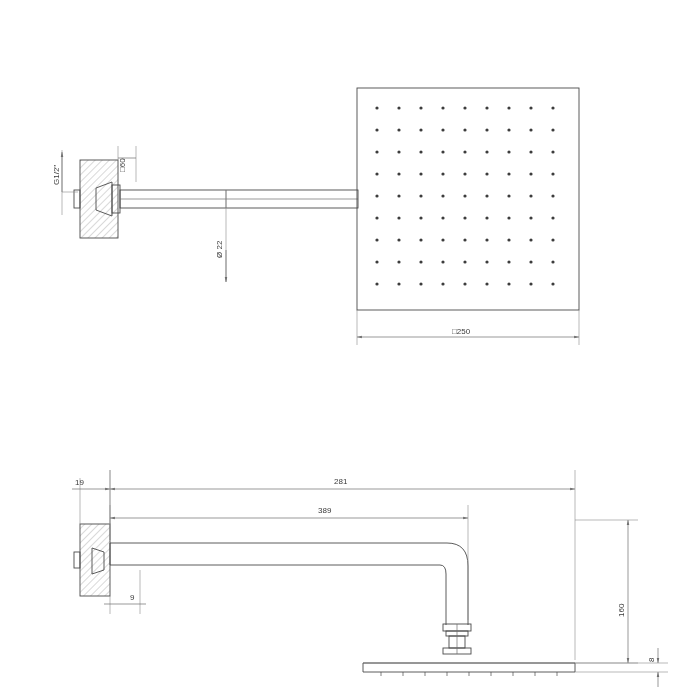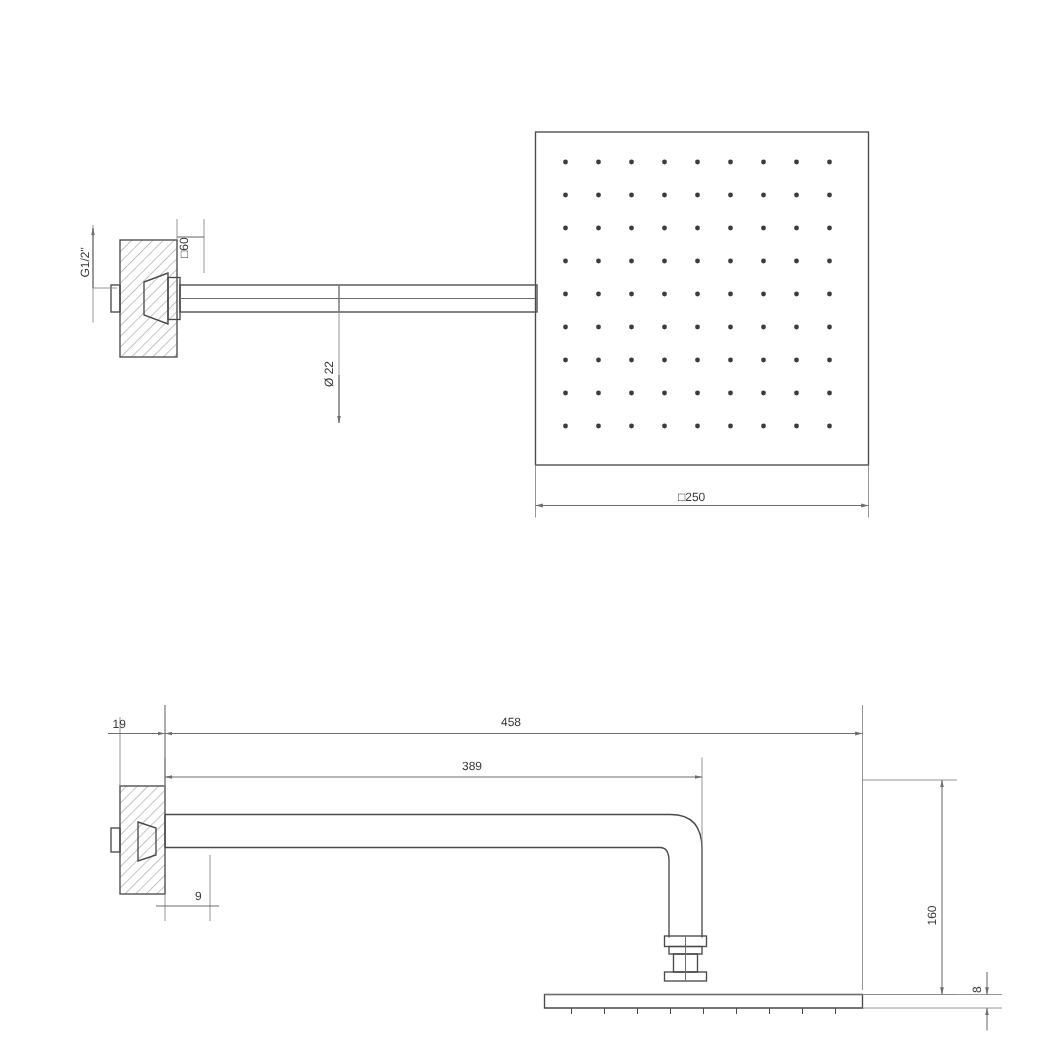--- a/index.html
+++ b/index.html
@@ -305,23 +305,23 @@
   <div class="label-abs label-rot90" style="left:61px; top:176px;">G1/2"</div>
 
   <div class="label-abs label-rot90" style="left:127px; top:163px;">□60</div>
 
   <div class="label-abs label-rot90" style="left:224px; top:249px;">Ø 22</div>
 
   <div class="label-abs" style="left:452px; top:327px;">□250</div>
 
   <div class="label-abs" style="left:75px; top:478px;">19</div>
 
-  <div class="label-abs" style="left:334px; top:477px;">458</div>
-
-  <div class="label-abs" style="left:272px; top:506px;padding-left:36px;">389</div>
+  <div class="label-abs" style="left:334px; top:477px;">281</div>
+
+  <div class="label-abs" style="left:282px; top:506px;padding-left:36px;">389</div>
 
   <div class="label-abs" style="left:130px; top:593px;">9</div>
 
   <div class="label-abs label-rot90" style="left:626px; top:608px;">160</div>
 
   <div class="label-abs label-rot90" style="left:656px; top:653px;">8</div>
 
 </div>
 
 </body></html>

